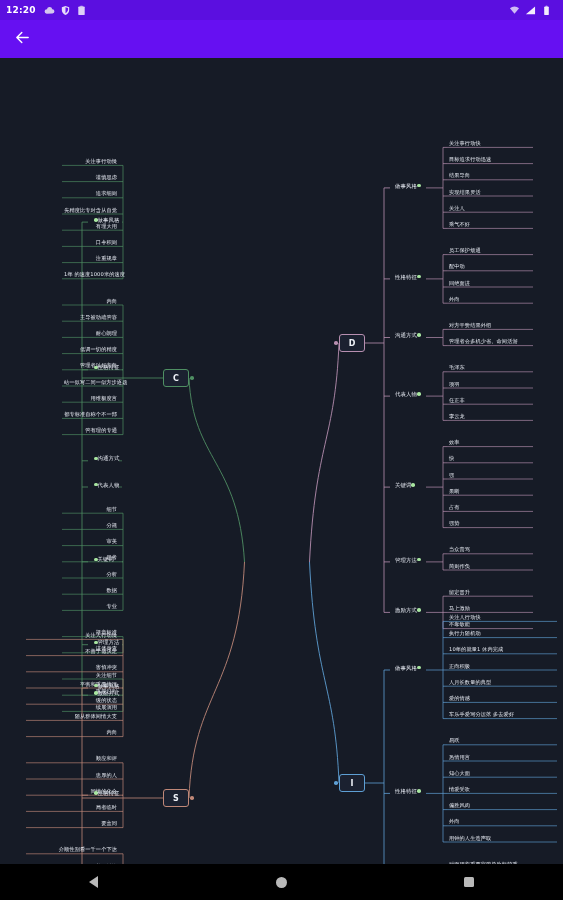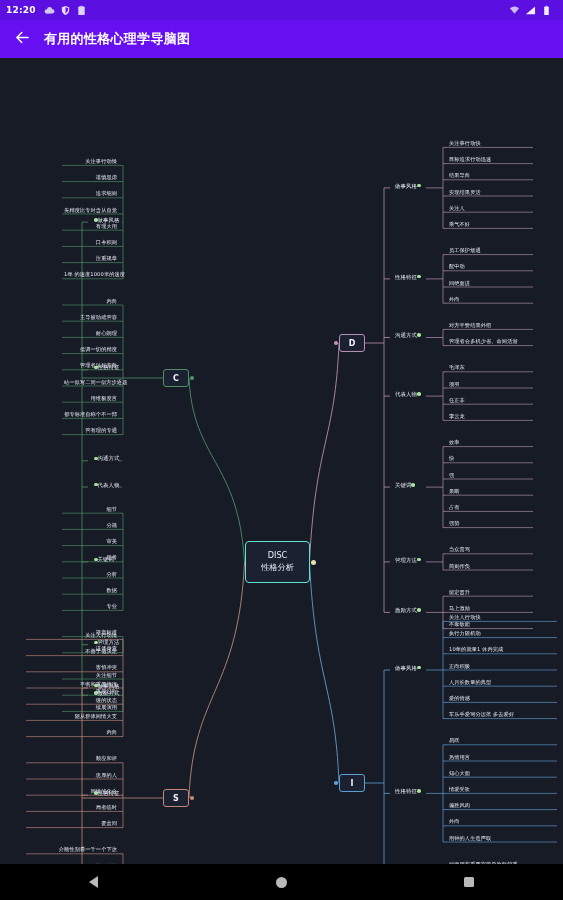--- a/index.html
+++ b/index.html
@@ -113,21 +113,20 @@
 </div>
 
 <div id="appbar">
   <div id="backbtn">
     <span>
       <svg width="17" height="17" viewBox="0 0 24 24">
           <path d="M20 12H5M11 5l-7 7 7 7" stroke="#fff" stroke-width="2" fill="none" stroke-linecap="round" stroke-linejoin="round"></path>
         </svg>
     </span>
   </div>
-  <div id="apptitle">有用的性格心理学导脑图</div>
 </div>
 
 <div id="canvas">
   <svg id="edges">
       <path d="M 244.5 504 C 238.5 402.8, 193 402.8, 189 320" stroke="#4f8f63" stroke-width="0.9" fill="none"></path>
       <path d="M 62 107.4 L 119 107.4" stroke="#4f8f63" stroke-width="0.65" fill="none"></path>
       <path d="M 62 123.60000000000001 L 119 123.60000000000001" stroke="#4f8f63" stroke-width="0.65" fill="none"></path>
       <path d="M 62 139.8 L 119 139.8" stroke="#4f8f63" stroke-width="0.65" fill="none"></path>
       <path d="M 62 156 L 119 156" stroke="#4f8f63" stroke-width="0.65" fill="none"></path>
       <path d="M 62 172.20000000000002 L 119 172.20000000000002" stroke="#4f8f63" stroke-width="0.65" fill="none"></path>
@@ -578,25 +577,20 @@
       <div class="node leaf" style="left: 447px; top: 744.2px;">偏胜风肉</div>
       <div class="node leaf" style="left: 447px; top: 760.4px;">外向</div>
       <div class="node leaf" style="left: 447px; top: 776.6px;">用钟的人生造声取</div>
       <div class="node lvl2 left" style="left: 392px; top: 729px;">
         <span>性格特征</span>
         <span class="dot" style="background: rgb(168, 230, 160);"></span>
       </div>
       <div class="node leaf" style="left: 447px; top: 802.8px;">对面用方重要官管总处标较乘</div>
     </div>
 
-  <div id="rootnode">
-    <div>DISC</div>
-    <div>性格分析</div>
-    <span class="rdot"></span>
-  </div>
 </div>
 
 <div id="navbar">
   <div class="nb">
       <span class="tri"></span>
     </div>
   <div class="nb">
       <span class="circ"></span>
     </div>
   <div class="nb">

